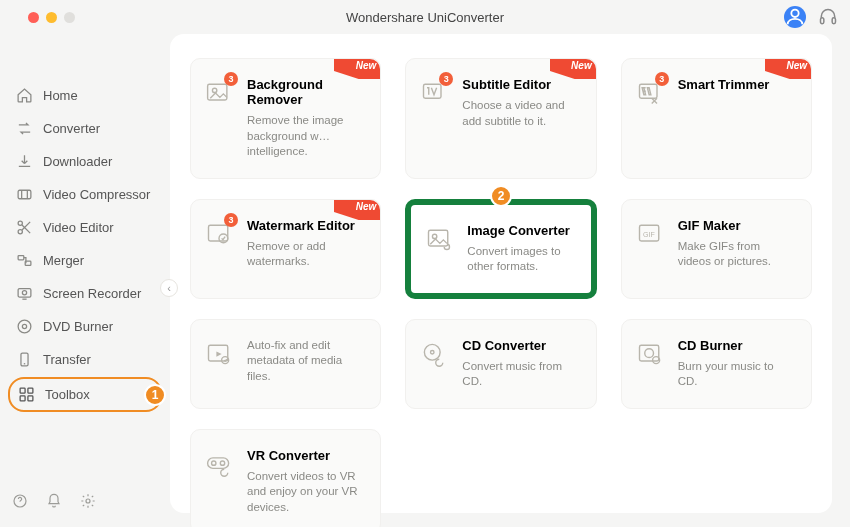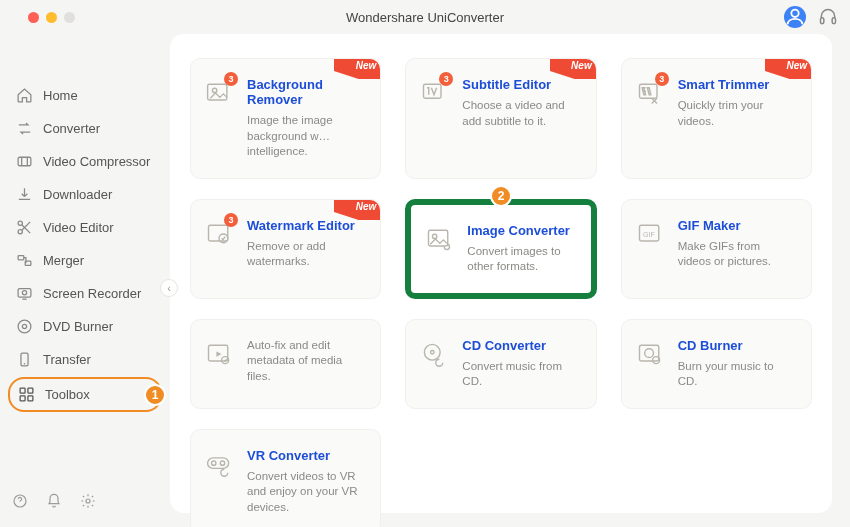--- a/index.html
+++ b/index.html
@@ -138,21 +138,21 @@
     top:-5px; right:-3px;
     background:#f25f3a;
     color:#fff;
     border-radius:50%;
     width:14px;height:14px;
     font-size:9px;
     display:flex;align-items:center;justify-content:center;
     font-weight:700;
   }
   .card .txt { flex:1; }
-  .card h3 { font-size: 13px; font-weight: 600; color: #1d4ed8; margin-bottom: 6px; }
+  .card h3 { font-size: 13px; font-weight: 600; color: #000000; margin-bottom: 6px; }
   .card p { font-size: 11.5px; color: #8a8a86; line-height: 1.35; }
   .card.highlight {
     border: 6px solid #15803d;
     background: #fff;
   }
   .new-tag {
     position: absolute;
     top: 0; right: 0;
     width: 46px; height: 20px;
     overflow: hidden;
@@ -231,30 +231,30 @@
         <span>Home</span>
       </div>
       <div class="nav-item">
         <svg viewBox="0 0 24 24" fill="none" stroke="#8a8a86" stroke-width="1.8">
             <path d="M4 7h13l-3-3M20 17H7l3 3"></path>
           </svg>
         <span>Converter</span>
       </div>
       <div class="nav-item">
         <svg viewBox="0 0 24 24" fill="none" stroke="#8a8a86" stroke-width="1.8">
+            <path d="M12 3v12m0 0 4-4m-4 4-4-4M4 19h16"></path>
+          </svg>
+        <span>Downloader</span>
+      </div>
+      <div class="nav-item">
+        <svg viewBox="0 0 24 24" fill="none" stroke="#8a8a86" stroke-width="1.8">
             <rect x="3" y="6" width="18" height="12" rx="2"></rect>
             <path d="M8 6v12M16 6v12"></path>
           </svg>
         <span>Video Compressor</span>
-      </div>
-      <div class="nav-item">
-        <svg viewBox="0 0 24 24" fill="none" stroke="#8a8a86" stroke-width="1.8">
-            <path d="M12 3v12m0 0 4-4m-4 4-4-4M4 19h16"></path>
-          </svg>
-        <span>Downloader</span>
       </div>
       <div class="nav-item">
         <svg viewBox="0 0 24 24" fill="none" stroke="#8a8a86" stroke-width="1.8">
             <circle cx="6" cy="6" r="3"></circle>
             <circle cx="6" cy="18" r="3"></circle>
             <path d="M20 4 8.5 15.5M20 20 8.5 8.5"></path>
           </svg>
         <span>Video Editor</span>
       </div>
       <div class="nav-item">
@@ -326,21 +326,21 @@
           <div class="icon-slot">
             <svg viewBox="0 0 32 32" fill="none" stroke="#b8b5ac" stroke-width="1.6">
                 <rect x="3" y="6" width="22" height="18" rx="2"></rect>
                 <circle cx="11" cy="13" r="2.5"></circle>
                 <path d="M6 22l6-6 5 5 4-4 4 4"></path>
               </svg>
             <div class="notif-badge">3</div>
           </div>
           <div class="txt">
             <h3>Background Remover</h3>
-            <p>Image the image background w… intelligence.</p>
+            <p>Remove the image background w… intelligence.</p>
           </div>
         </div>
 
         <div class="card">
           <div class="new-tag">
               <span>New</span>
             </div>
           <div class="icon-slot">
             <svg viewBox="0 0 32 32" fill="none" stroke="#b8b5ac" stroke-width="1.6">
                 <rect x="4" y="6" width="20" height="16" rx="2"></rect>
@@ -361,21 +361,20 @@
           <div class="icon-slot">
             <svg viewBox="0 0 32 32" fill="none" stroke="#b8b5ac" stroke-width="1.6">
                 <rect x="4" y="6" width="20" height="16" rx="2"></rect>
                 <path d="M8 10h3M8 14h3M18 22l6 6m0-6-6 6"></path>
                 <path d="M7 10h2l2 8h-2zM13 10h2l2 8h-2z"></path>
               </svg>
             <div class="notif-badge">3</div>
           </div>
           <div class="txt">
             <h3>Smart Trimmer</h3>
-            <p>Quickly trim your videos.</p>
           </div>
         </div>
 
         <div class="card">
           <div class="new-tag">
               <span>New</span>
             </div>
           <div class="icon-slot">
             <svg viewBox="0 0 32 32" fill="none" stroke="#b8b5ac" stroke-width="1.6">
                 <rect x="4" y="6" width="22" height="18" rx="2"></rect>

